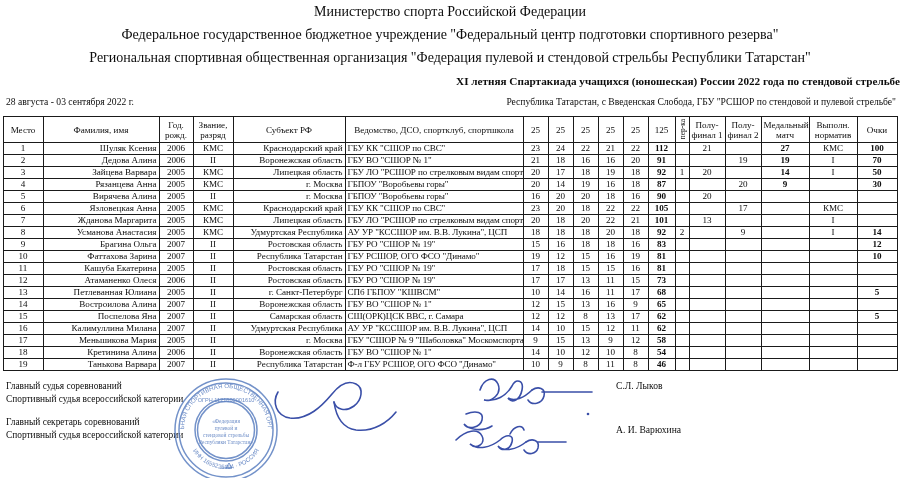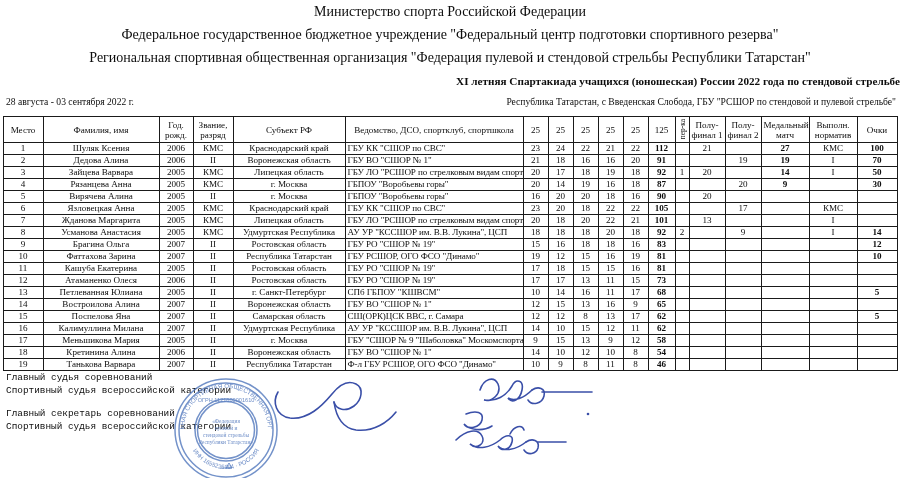--- a/index.html
+++ b/index.html
@@ -44,37 +44,37 @@
   table.results thead th {
     height:26px;
     text-align:center;
     vertical-align:middle;
     font-weight:normal;
     font-size:9.1px;
     line-height:10px;
   }
   thead th.bold125 { font-weight:bold; }
   td.c { text-align:center; }
-  td.l { text-align:center; }
+  td.l { text-align:right; }
   td.b { font-weight:bold; text-align:center; }
   td.org { font-size:8.2px; text-align:left; letter-spacing:-0.1px; }
 
   th.vert {
     width:12px; padding:0;
   }
   th.vert span {
     display:inline-block;
     writing-mode:vertical-rl;
     transform:rotate(180deg);
     font-size:7.4px;
     line-height:10px;
     white-space:nowrap;
   }
 
-  .sig-block { position:absolute; left:6px; top:368px; font-size:9.4px; line-height:12.5px;font-family:Liberation Mono, monospace; }
+  .sig-block { position:absolute; left:6px; top:376px; font-size:9.4px; line-height:12.5px; }
   .sig-block .grp { margin-bottom:11px; }
   .sig-names { position:absolute; left:616px; top:376px; font-size:9.6px; line-height:12.5px; }
   .sig-names .n2 { margin-top:31px; }
 
   .stamp {
     position:absolute; left:172px; top:372px;
     width:108px; height:108px;
     pointer-events:none;
   }
   .sign {
@@ -531,20 +531,24 @@
     <div class="grp">
       <div>Главный судья соревнований</div>
       <div>Спортивный судья всероссийской категории</div>
     </div>
     <div class="grp">
       <div>Главный секретарь соревнований</div>
       <div>Спортивный судья всероссийской категории</div>
     </div>
   </div>
 
+  <div class="sig-names">
+    <div>С.Л. Лыков</div>
+    <div class="n2">А. И. Варюхина</div>
+  </div>
 
   <svg class="stamp" viewBox="0 0 108 108">
     <g fill="none" stroke="#5b7fc0" stroke-width="1.5" opacity="0.85">
       <circle cx="54" cy="54" r="51"></circle>
       <circle cx="54" cy="54" r="47"></circle>
       <circle cx="54" cy="54" r="31"></circle>
       <circle cx="54" cy="54" r="28.5"></circle>
     </g>
     <defs>
       <path id="arcTop" d="M 12,54 A 42,42 0 0 1 96,54"></path>

